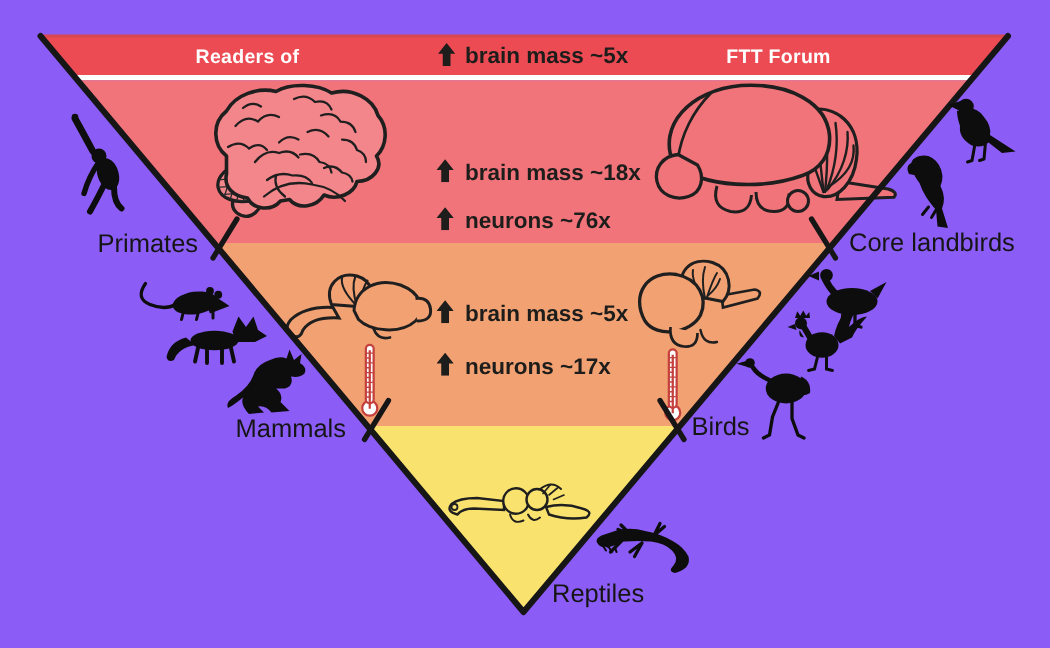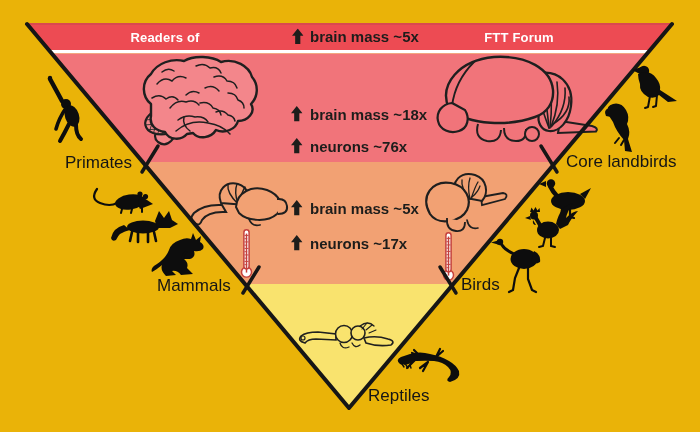--- a/index.html
+++ b/index.html
@@ -1,16 +1,16 @@
 <!DOCTYPE html>
 <html><head>
 <meta charset="utf-8">
 <style>
   html,body{margin:0;padding:0;background:#ffffff;}
-  #stage{position:relative;width:700px;height:432px;background:#eab308;overflow:hidden;
+  #stage{position:relative;width:700px;height:432px;background:#8b5cf6;overflow:hidden;
          font-family:"Liberation Sans",sans-serif;text-align:center;}
   svg{display:block;}
   .band-text{font:bold 13px "Liberation Sans",sans-serif;fill:#ffffff;letter-spacing:.2px;}
   .stat-text{font:600 15px "Liberation Sans",sans-serif;fill:#1d1d1b;}
   .taxon-text{font:400 17px "Liberation Sans",sans-serif;fill:#151515;}
   .sil{fill:#0d0d0d;}
   .sil-stroke{stroke:#0d0d0d;fill:none;stroke-linecap:round;}
   .brainline{stroke:#1f1f1f;fill:none;stroke-linecap:round;}
 </style>
 </head>

